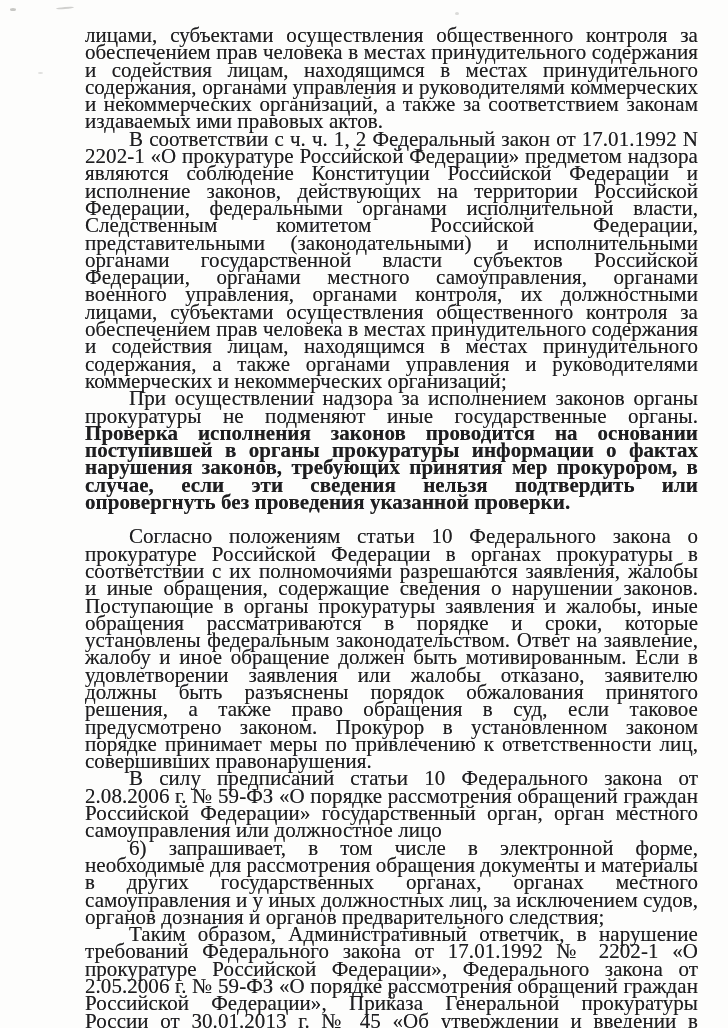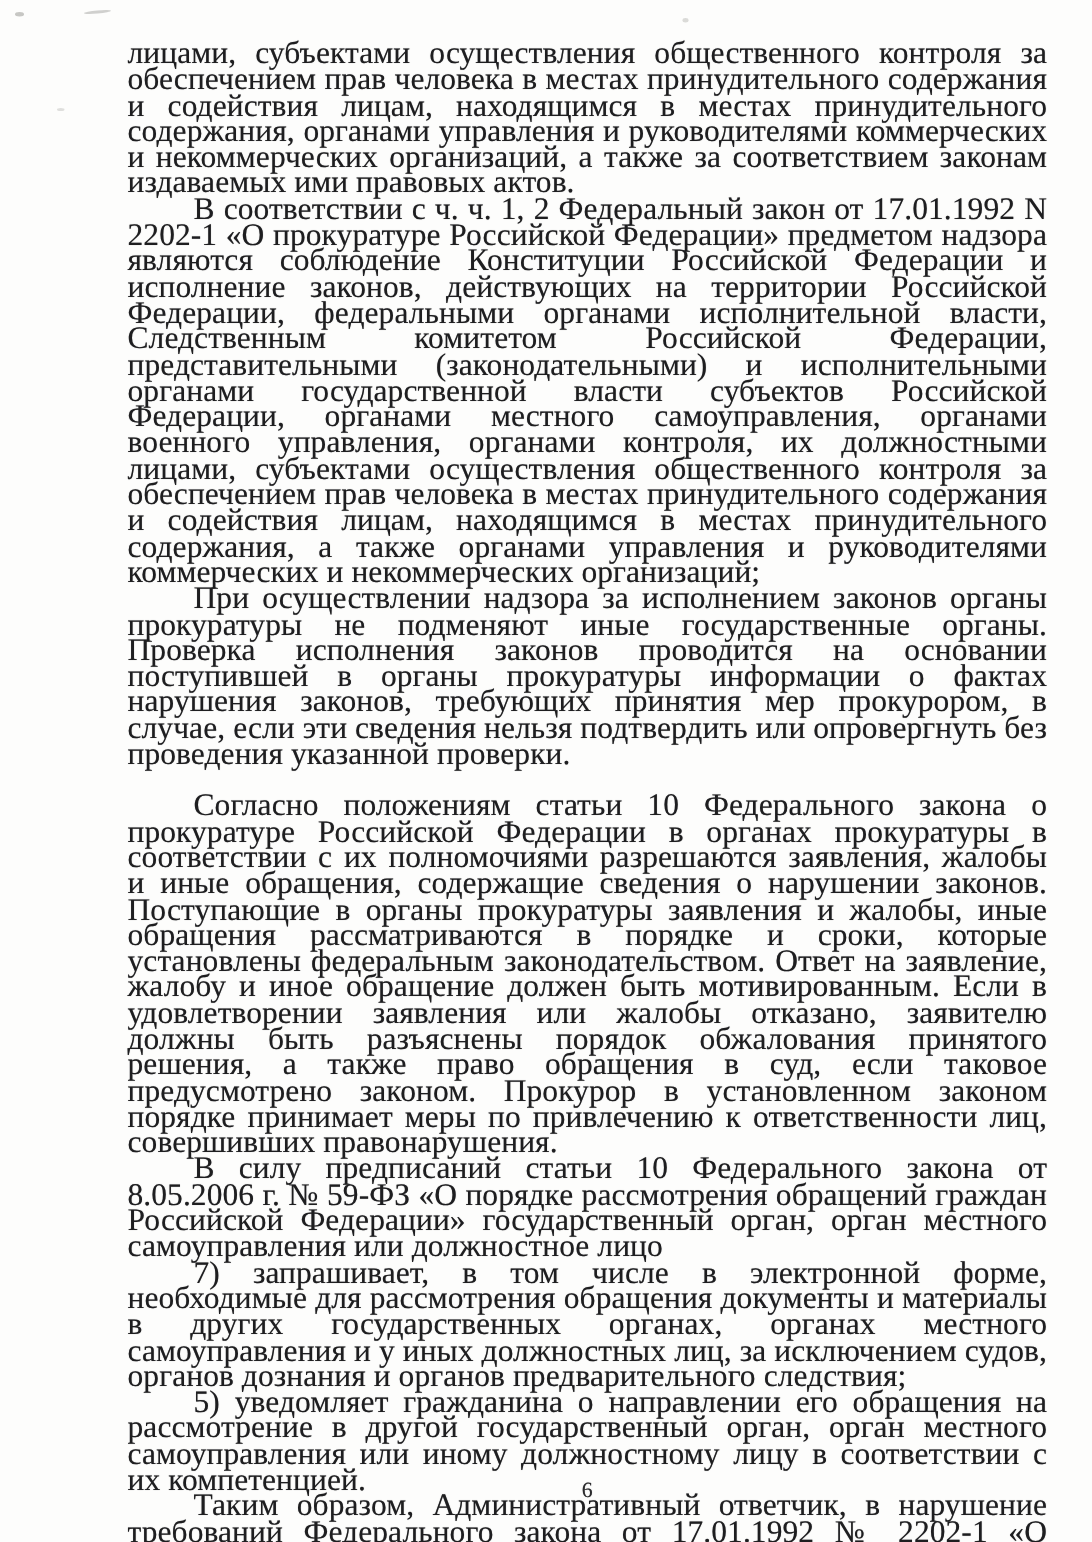--- a/index.html
+++ b/index.html
@@ -35,21 +35,21 @@
     margin: 0;
     text-indent: 44px;
   }
   .text-block p.no-indent {
     text-indent: 0;
   }
   .text-block p.gap-before {
     margin-top: 17px;
   }
   .text-block strong {
-    font-weight: normal;
+    font-weight: bold;
   }
   .page-number {
     position: absolute;
     left: 85px;
     width: 613px;
     top: 986px;
     text-align: center;
     font-family: "Liberation Serif", "DejaVu Serif", serif;
     font-size: 14.5px;
     color: #2b2b2d;
@@ -82,28 +82,27 @@
     <p class="no-indent">лицами, субъектами осуществления общественного контроля за обеспечением прав человека в местах принудительного содержания и содействия лицам, находящимся в местах принудительного содержания, органами управления и руководителями коммерческих и некоммерческих организаций, а также за соответствием законам издаваемых ими правовых актов.</p>
 
     <p>В соответствии с ч. ч. 1, 2 Федеральный закон от 17.01.1992 N 2202-1 «О прокуратуре Российской Федерации» предметом надзора являются соблюдение Конституции Российской Федерации и исполнение законов, действующих на территории Российской Федерации, федеральными органами исполнительной власти, Следственным комитетом Российской Федерации, представительными (законодательными) и исполнительными органами государственной власти субъектов Российской Федерации, органами местного самоуправления, органами военного управления, органами контроля, их должностными лицами, субъектами осуществления общественного контроля за обеспечением прав человека в местах принудительного содержания и содействия лицам, находящимся в местах принудительного содержания, а также органами управления и руководителями коммерческих и некоммерческих организаций;</p>
 
     <p>
       <span>При осуществлении надзора за исполнением законов органы прокуратуры не подменяют иные государственные органы. </span><strong>Проверка исполнения законов проводится на основании поступившей в органы прокуратуры информации о фактах нарушения законов, требующих принятия мер прокурором, в случае, если эти сведения нельзя подтвердить или опровергнуть без проведения указанной проверки.</strong>
     </p>
 
     <p class="gap-before">Согласно положениям статьи 10 Федерального закона о прокуратуре Российской Федерации в органах прокуратуры в соответствии с их полномочиями разрешаются заявления, жалобы и иные обращения, содержащие сведения о нарушении законов. Поступающие в органы прокуратуры заявления и жалобы, иные обращения рассматриваются в порядке и сроки, которые установлены федеральным законодательством. Ответ на заявление, жалобу и иное обращение должен быть мотивированным. Если в удовлетворении заявления или жалобы отказано, заявителю должны быть разъяснены порядок обжалования принятого решения, а также право обращения в суд, если таковое предусмотрено законом. Прокурор в установленном законом порядке принимает меры по привлечению к ответственности лиц, совершивших правонарушения.</p>
 
-    <p>В силу предписаний статьи 10 Федерального закона от 8.05.2006 г. № 59-ФЗ «О порядке рассмотрения обращений граждан Российской Федерации» государственный орган, орган местного самоуправления или должностное лицо</p>
+    <p>В силу предписаний статьи 10 Федерального закона от 2.08.2006 г. № 59-ФЗ «О порядке рассмотрения обращений граждан Российской Федерации» государственный орган, орган местного самоуправления или должностное лицо</p>
 
 
-    <p>7) запрашивает, в том числе в электронной форме, необходимые для рассмотрения обращения документы и материалы в других государственных органах, органах местного самоуправления и у иных должностных лиц, за исключением судов, органов дознания и органов предварительного следствия;</p>
+    <p>6) запрашивает, в том числе в электронной форме, необходимые для рассмотрения обращения документы и материалы в других государственных органах, органах местного самоуправления и у иных должностных лиц, за исключением судов, органов дознания и органов предварительного следствия;</p>
 
 
 
-    <p>5) уведомляет гражданина о направлении его обращения на рассмотрение в другой государственный орган, орган местного самоуправления или иному должностному лицу в соответствии с их компетенцией.</p>
 
     <p>Таким образом, Административный ответчик, в нарушение требований Федерального закона от 17.01.1992 № 2202-1 «О прокуратуре Российской Федерации», Федерального закона от 2.05.2006 г. № 59-ФЗ «О порядке рассмотрения обращений граждан Российской Федерации», Приказа Генеральной прокуратуры России от 30.01.2013 г. № 45 «Об утверждении и введении в действие Инструкции о порядке рассмотрения обращений и приема граждан в органах прокуратуры Российской Федерации», Приказа Минюста России от 11.07.2006 г. № 250 «Об утверждении Инструкции о приеме, регистрации и проверке в учреждениях и органах Уголовно-исполнительной системы сообщений о преступлениях и</p>
 
   </main>
 
   <div class="page-number">6</div>
 
 </div>
 
 </body></html>

